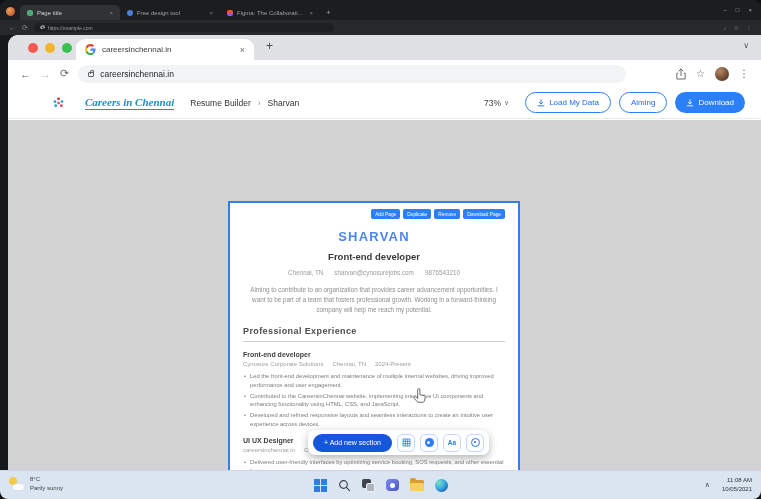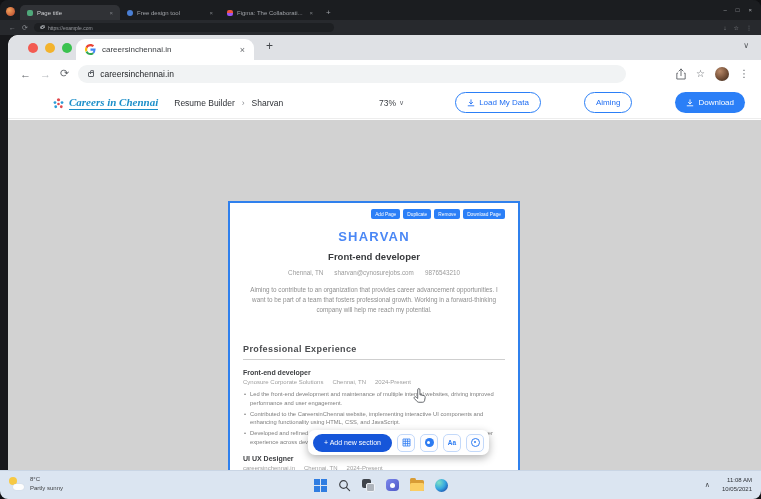--- a/index.html
+++ b/index.html
@@ -44,43 +44,43 @@
   .url-pill { width:548px; height:18px; background:#f1f3f4; border-radius:9px; display:flex; align-items:center; gap:6px; padding:0 10px; }
   .lock { width:6px; height:5px; border:1px solid #5f6368; border-radius:1px; position:relative; margin-top:2px; }
   .lock:before { content:""; position:absolute; top:-3px; left:1px; width:2px; height:3px; border:1px solid #5f6368; border-bottom:none; border-radius:2px 2px 0 0; }
   .url-text { font-size:8.5px; color:#26282b; }
   .addr-right { margin-left:auto; display:flex; gap:10px; align-items:center; }
   .star { font-size:10px; color:#5f6368; }
   .avatar { width:14px; height:14px; border-radius:50%; background:radial-gradient(circle at 35% 30%, #b98968, #6d4a33 60%, #33241b); }
   .menu-dots { font-size:10px; color:#5f6368; }
 
   .siteheader { position:relative; height:32px; background:#fff; display:flex; align-items:center; padding:0 16px 0 44px; border-bottom:1px solid #ededed; }
-  .logo { display:flex; align-items:flex-end; gap:4px; }
+  .logo { display:flex; align-items:center; gap:20px; }
   .logo-text { font-family:"Liberation Serif", serif; font-style:italic; font-weight:bold; font-size:11px; color:#1d8fc9; border-bottom:1px solid #1d8fc9; padding-bottom:1px; }
   .breadcrumb { margin-left:16px; display:flex; gap:7px; align-items:center; font-size:8.5px; color:#2f3237; }
   .crumb-sep { color:#8a8d92; }
   .header-right { margin-left:auto; display:flex; gap:8px; align-items:center; }
   .zoomsel { display:flex; align-items:center; gap:3px; font-size:8.5px; color:#3a3d42; margin-right:8px; }
   .chev { font-size:7px; color:#6a6d72; }
-  .btn { height:21px; border-radius:12px; display:flex; align-items:center; gap:4px; font-size:8px; padding:0 11px;margin-left:35px; }
+  .btn { height:21px; border-radius:12px; display:flex; align-items:center; gap:4px; font-size:8px; padding:0 11px; }
   .btn.outline { border:1px solid #2b7ff7; color:#1f6df2; background:#fff; }
   .btn.fill { background:#2b7ff7; color:#fff; border:none; }
   .dl-ic { width:8px; height:8px; }
 
   .canvas { position:absolute; top:85px; left:0; right:0; bottom:0; background:#d2d2d2; }
 
   
   .resume { position:absolute; left:220px; top:81px; width:292px; height:420px; background:#fff; border:2px solid #2f80ed; padding:6px 13px; }
   .page-actions { display:flex; justify-content:flex-end; gap:3px; }
   .pa-btn { background:#2b7ff7; color:#fff; font-size:4.8px; padding:2.5px 4px; border-radius:2px; }
   .r-name { text-align:center; color:#4a87f5; font-weight:bold; font-size:13px; letter-spacing:1.2px; margin-top:10px; }
   .r-title { text-align:center; color:#37393c; font-weight:bold; font-size:9.5px; margin-top:7px; }
   .r-contact { display:flex; justify-content:center; gap:11px; font-size:6.3px; color:#9b9b9b; margin-top:7px; }
   .r-objective { text-align:center; font-size:6.3px; color:#8e8e8e; line-height:1.55; margin:9px 6px 0; }
-  .r-sechead { font-size:9px; font-weight:bold; color:#4a4c4f; letter-spacing:.4px; margin-top:30px; padding-bottom:5px; border-bottom:1px solid #cfcfcf; }
+  .r-sechead { font-size:9px; font-weight:bold; color:#4a4c4f; letter-spacing:.4px; margin-top:12px; padding-bottom:5px; border-bottom:1px solid #cfcfcf; }
   .r-role { font-size:7px; font-weight:bold; color:#3c3e41; margin-top:9px; }
   .r-meta { display:flex; gap:9px; font-size:6px; color:#9e9e9e; margin-top:3px; }
   .r-bullets { list-style:none; margin-top:5px; }
   .r-bullets li { position:relative; font-size:5.8px; color:#7d7d7d; line-height:1.5; margin-bottom:2px; padding-left:7px; }
   .r-bullets li:before { content:"\2022"; position:absolute; left:1px; top:0; }
 
   
   .float-toolbar { position:absolute; left:300px; top:310px; height:25px; background:#fff; border-radius:7px; box-shadow:0 3px 9px rgba(0,0,0,.3); display:flex; align-items:center; gap:5px; padding:0 5px; }
   .add-btn { background:#1656d9; color:#fff; font-size:7px; height:18px; padding:0 11px; border-radius:9px; display:flex; align-items:center; white-space:nowrap; }
   .tool-btn { width:18px; height:18px; border:1px solid #c3d9fa; border-radius:5px; background:#fdfdff; display:flex; align-items:center; justify-content:center; color:#2c7bf2; font-size:6.5px; font-weight:bold; }

